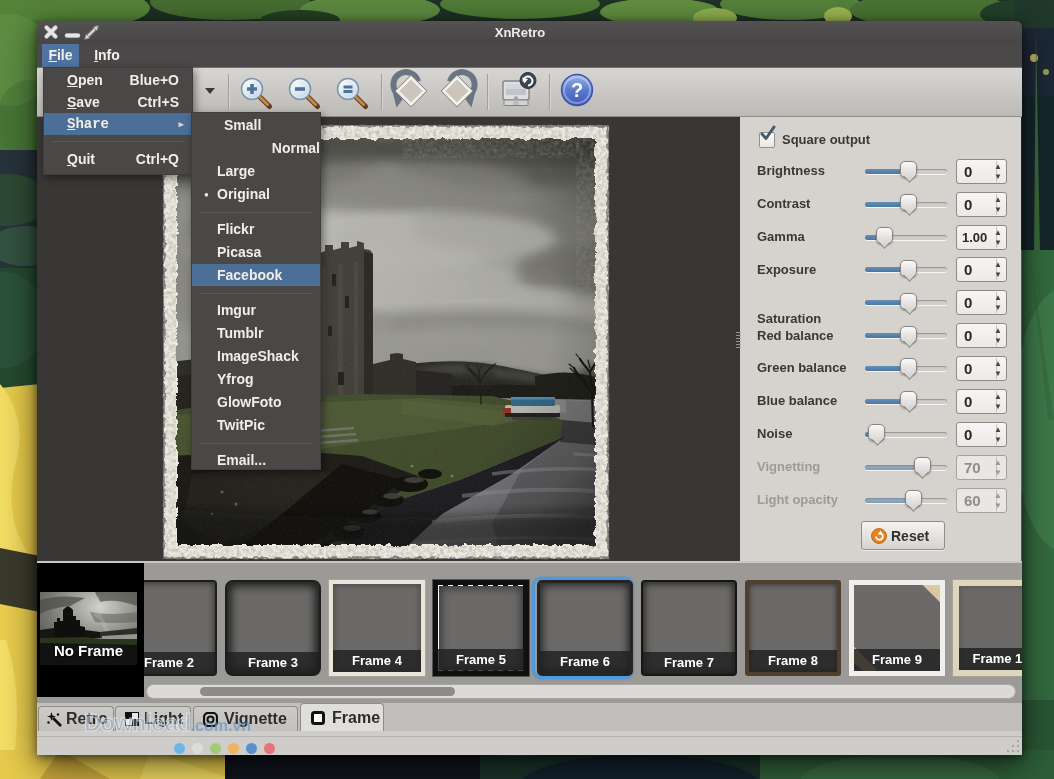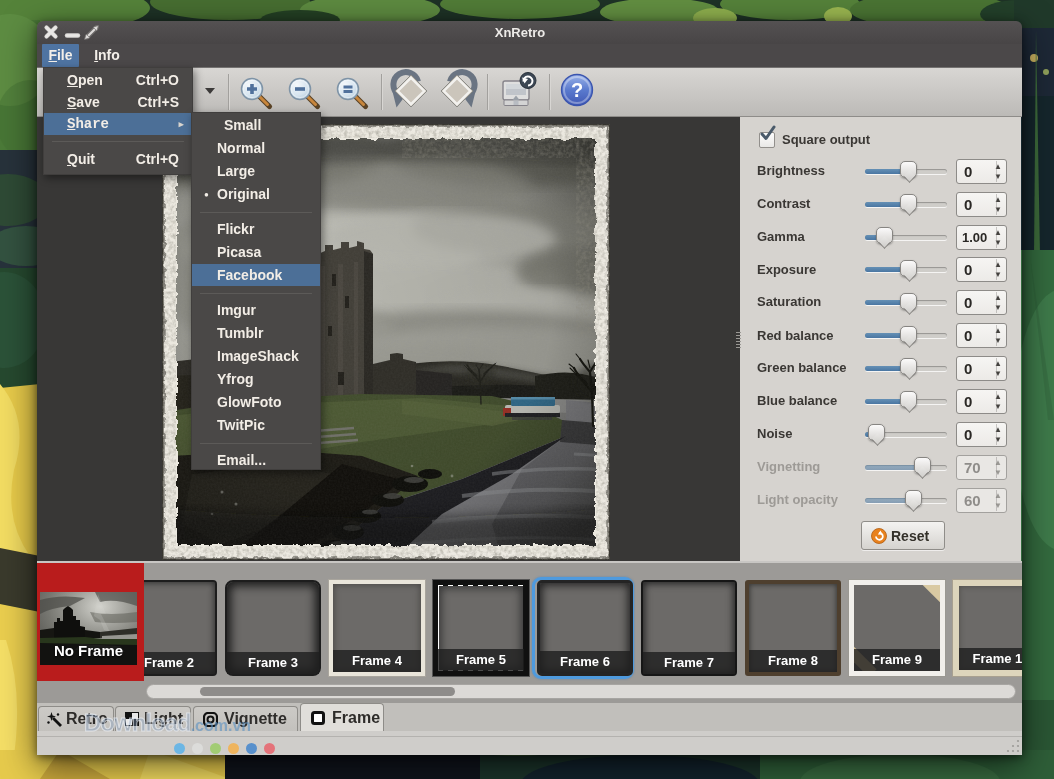--- a/index.html
+++ b/index.html
@@ -38,21 +38,21 @@
 
 #fmenu { position:absolute; left:43px; top:67px; width:150px; height:108px; background:#4a4847;
   border:1px solid #403e3d; box-shadow:2px 3px 8px rgba(0,0,0,.45); z-index:40; }
 #smenu { position:absolute; left:191px; top:112px; width:130px; height:358px; background:#4a4847;
   border:1px solid #403e3d; box-shadow:2px 3px 8px rgba(0,0,0,.45); z-index:41; }
 .mrow { position:absolute; left:0; width:100%; height:22px; line-height:22px; color:#f2ede6; font-size:14px; font-weight:700; }
 .msep { position:absolute; left:8px; right:8px; height:1px; background:#5c5a58; }
 .hl { background:#4c6f97; }
 
 #strip { position:absolute; left:37px; top:561px; width:985px; height:142px; background:#9c9a97; border-top:2px solid #c8c6c3; overflow:hidden; }
-#noframe { position:absolute; left:37px; top:563px; width:107px; height:118px; background:#b91c1c; }
+#noframe { position:absolute; left:37px; top:563px; width:107px; height:134px; background:#000000; }
 .fthumb { position:absolute; top:17px; width:96px; height:96px; background:#6c6a68; }
 .flabel { position:absolute; left:0; right:0; bottom:0; height:22px; background:rgba(30,30,30,.8);
   color:#fff; font-size:13px; font-weight:700; text-align:center; line-height:22px; }
 #scrolltrack { position:absolute; left:146px; top:684px; width:870px; height:15px; background:#dcdad7;
   border:1px solid #a7a5a2; border-radius:8px; }
 #scrollhandle { position:absolute; left:200px; top:687px; width:255px; height:9px; background:#8e8c8a; border-radius:5px; }
 #tabbar { position:absolute; left:37px; top:703px; width:985px; height:28px; background:#c1bfbb; }
 .tab { position:absolute; top:706px; height:25px; background:linear-gradient(#cccac6,#c3c1bd);
   border:1px solid #8e8c88; border-bottom:none; border-radius:4px 4px 0 0;
   font-size:16px; font-weight:700; color:#2e2c2a; line-height:24px; z-index:5; }
@@ -418,21 +418,21 @@
         <div class="fill" style="width:19px;"></div>
       </div>
     <div class="thumb" style="left:135.5px;top:110px;"></div>
     <div class="spin" style="top:107.5px;padding-left:5px;font-size:13px;">1.00<div class="sarr" style="top:2px;">▲</div><div class="sarr" style="bottom:2px;">▼</div></div>
     <div class="plabel" style="top:144.5px;">Exposure</div>
     <div class="track" style="top:150px;">
         <div class="fill" style="width:43.5px;"></div>
       </div>
     <div class="thumb" style="left:160px;top:142.5px;"></div>
     <div class="spin" style="top:140px;">0<div class="sarr" style="top:2px;">▲</div><div class="sarr" style="bottom:2px;">▼</div></div>
-    <div class="plabel" style="top:177px;text-align:right;">Saturation</div>
+    <div class="plabel" style="top:194px;text-align:right;">Saturation</div>
     <div class="track" style="top:183px;">
         <div class="fill" style="width:43.5px;"></div>
       </div>
     <div class="thumb" style="left:160px;top:175.5px;"></div>
     <div class="spin" style="top:173px;">0<div class="sarr" style="top:2px;">▲</div><div class="sarr" style="bottom:2px;">▼</div></div>
     <div class="plabel" style="top:210.5px;text-align:center;">Red balance</div>
     <div class="track" style="top:216px;">
         <div class="fill" style="width:43.5px;"></div>
       </div>
     <div class="thumb" style="left:160px;top:208.5px;"></div>
@@ -585,29 +585,29 @@
     <span style="font-size:24px;font-weight:700;letter-spacing:-1px;color:rgba(128,156,188,.38);
       -webkit-text-stroke:1.1px rgba(240,244,248,.62);">Download</span><span style="font-size:16px;font-weight:700;color:rgba(90,145,195,.6);">.com.vn</span>
   </div>
   <div class="dot" style="left:174px;background:#6cb6e4;"></div>
   <div class="dot" style="left:192px;background:#dcdcda;"></div>
   <div class="dot" style="left:210px;background:#a2cc74;"></div>
   <div class="dot" style="left:228px;background:#eeb45e;"></div>
   <div class="dot" style="left:246px;background:#5890cc;"></div>
   <div class="dot" style="left:264px;background:#e4737a;"></div>
   <div id="fmenu">
-    <div class="mrow" style="top:1px;padding-left:23px;"><u>O</u>pen<span style="position:absolute;right:13px;">Ctrl+O</span></div>
+    <div class="mrow" style="top:1px;padding-left:23px;"><u>O</u>pen<span style="position:absolute;right:13px;">Blue+O</span></div>
     <div class="mrow" style="top:23px;padding-left:23px;"><u>S</u>ave<span style="position:absolute;right:13px;">Ctrl+S</span></div>
     <div class="mrow hl" style="top:45px;padding-left:23px;font-family:Liberation Mono, monospace;"><u>S</u>hare<span style="position:absolute;right:8px;font-size:9px;top:0.5px;color:#d8d4ce;">▶</span></div>
     <div class="msep" style="top:73px;"></div>
     <div class="mrow" style="top:80px;padding-left:23px;"><u>Q</u>uit<span style="position:absolute;right:13px;">Ctrl+Q</span></div>
   </div>
   <div id="smenu">
     <div class="mrow" style="top:1px;padding-left:32px;">Small</div>
-    <div class="mrow" style="top:24px;padding-left:25px;">Normal</div>
+    <div class="mrow" style="top:24px;padding-left:25px;text-align:right;">Normal</div>
     <div class="mrow" style="top:47px;padding-left:25px;">Large</div>
     <div class="mrow" style="top:70px;padding-left:25px;"><span style="position:absolute;left:12px;font-size:8px;top:1px;">●</span>Original</div>
     <div class="msep" style="top:99px;"></div>
     <div class="mrow" style="top:105px;padding-left:25px;">Flickr</div>
     <div class="mrow" style="top:128px;padding-left:25px;">Picasa</div>
     <div class="mrow hl" style="top:151px;padding-left:25px;">Facebook</div>
     <div class="msep" style="top:180px;"></div>
     <div class="mrow" style="top:186px;padding-left:25px;">Imgur</div>
     <div class="mrow" style="top:209px;padding-left:25px;">Tumblr</div>
     <div class="mrow" style="top:232px;padding-left:25px;">ImageShack</div>

